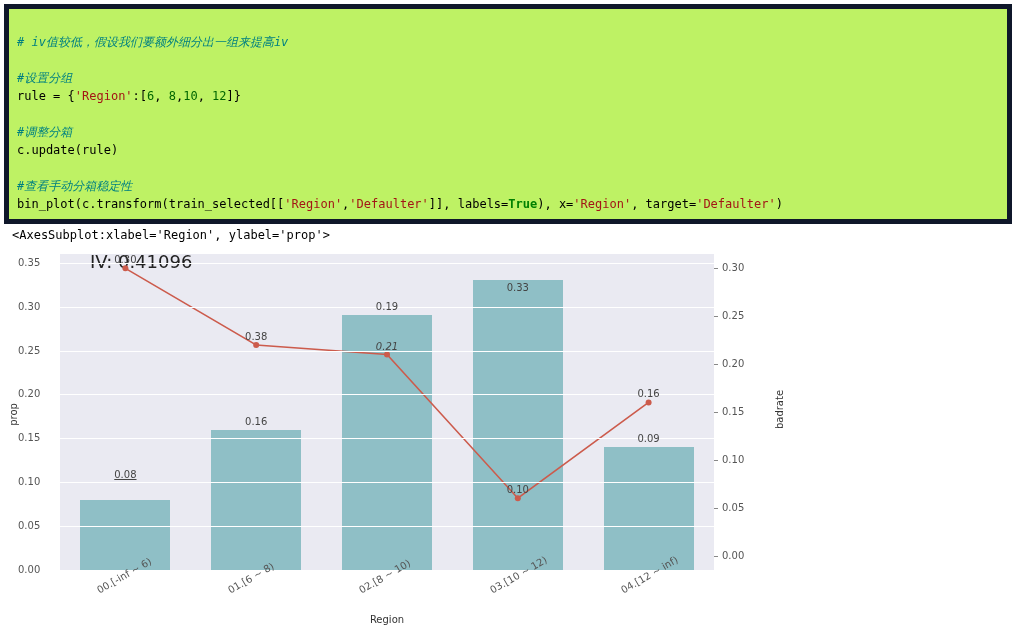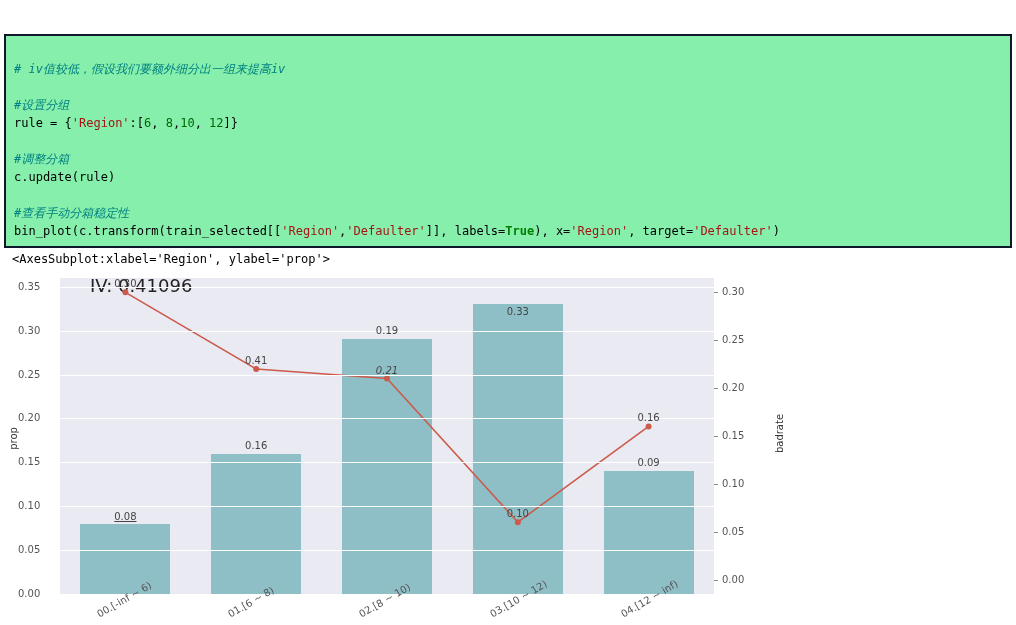--- a/index.html
+++ b/index.html
@@ -1,25 +1,24 @@
 <!DOCTYPE html>
 <html><head>
   <meta charset="utf-8">
   <style>
     * { box-sizing: border-box; margin: 0; padding: 0; }
     body { font-family: "DejaVu Sans Mono", Consolas, monospace; font-size: 12px; background: #fff; padding: 4px; }
 
     .code-cell {
-      background: #86efac;
-      border: 2px solid #0f172a;
+      background: #bef264;
+      border: 5px solid #0f172a;
       padding: 6px 8px;
       line-height: 1.5;
       white-space: pre;
       overflow-x: auto;
-      margin-top: 30px;
     }
     .c-comment { color: #008080; font-style: italic; }
     .c-ident   { color: #000; }
     .c-str     { color: #a31515; }
     .c-num     { color: #006600; }
     .c-kw      { color: #008000; font-weight: bold; }
 
     .output-text {
       padding: 4px 8px 2px 8px;
       font-family: "DejaVu Sans Mono", Consolas, monospace;
@@ -175,29 +174,29 @@
     <div class="ytick-r" style="top: 209.879px;">0.10</div>
     <div style="position: absolute; left: 710px; top: 215.879px; width: 4px; height: 1px; background: rgb(136, 136, 136);"></div>
     <div class="ytick-r" style="top: 162px;">0.15</div>
     <div style="position: absolute; left: 710px; top: 168px; width: 4px; height: 1px; background: rgb(136, 136, 136);"></div>
     <div class="ytick-r" style="top: 114.121px;">0.20</div>
     <div style="position: absolute; left: 710px; top: 120.121px; width: 4px; height: 1px; background: rgb(136, 136, 136);"></div>
     <div class="ytick-r" style="top: 66.2424px;">0.25</div>
     <div style="position: absolute; left: 710px; top: 72.2424px; width: 4px; height: 1px; background: rgb(136, 136, 136);"></div>
     <div class="ytick-r" style="top: 18.3636px;">0.30</div>
     <div style="position: absolute; left: 710px; top: 24.3636px; width: 4px; height: 1px; background: rgb(136, 136, 136);"></div>
-    <div class="bar-label" style="left: 101.4px; width: 40px; top: 243px; text-decoration: underline;">0.08</div>
+    <div class="bar-label" style="left: 101.4px; width: 40px; top: 225px; text-decoration: underline;">0.08</div>
     <div class="bar-label" style="left: 232.2px; width: 40px; top: 171.556px;">0.16</div>
     <div class="bar-label" style="left: 363px; width: 40px; top: 57.4444px;">0.19</div>
     <div class="bar-label" style="left: 493.8px; width: 40px; top: 38px;">0.33</div>
     <div class="bar-label" style="left: 624.6px; width: 40px; top: 189.111px;">0.09</div>
     <div class="xtick" style="left: 91.4px; top: 342px;">00.[-inf ~ 6)</div>
     <div class="xtick" style="left: 222.2px; top: 342px;">01.[6 ~ 8)</div>
     <div class="xtick" style="left: 353px; top: 342px;">02.[8 ~ 10)</div>
     <div class="xtick" style="left: 483.8px; top: 342px;">03.[10 ~ 12)</div>
     <div class="xtick" style="left: 614.6px; top: 342px;">04.[12 ~ inf)</div>
     <div class="x-label" style="left: 353px; top: 370px; width: 60px;">Region</div>
     <div class="pt-label" style="left: 101.4px; width: 40px; top: 10.3636px;">0.30</div>
-    <div class="pt-label" style="left: 232.2px; width: 40px; top: 86.9697px;">0.41</div>
+    <div class="pt-label" style="left: 232.2px; width: 40px; top: 86.9697px;">0.38</div>
     <div class="pt-label" style="left: 363px; width: 40px; top: 96.5455px; font-style: italic;">0.21</div>
     <div class="pt-label" style="left: 493.8px; width: 40px; top: 240.182px;">0.10</div>
     <div class="pt-label" style="left: 624.6px; width: 40px; top: 144.424px;">0.16</div>
   </div>
 
 </body></html>

